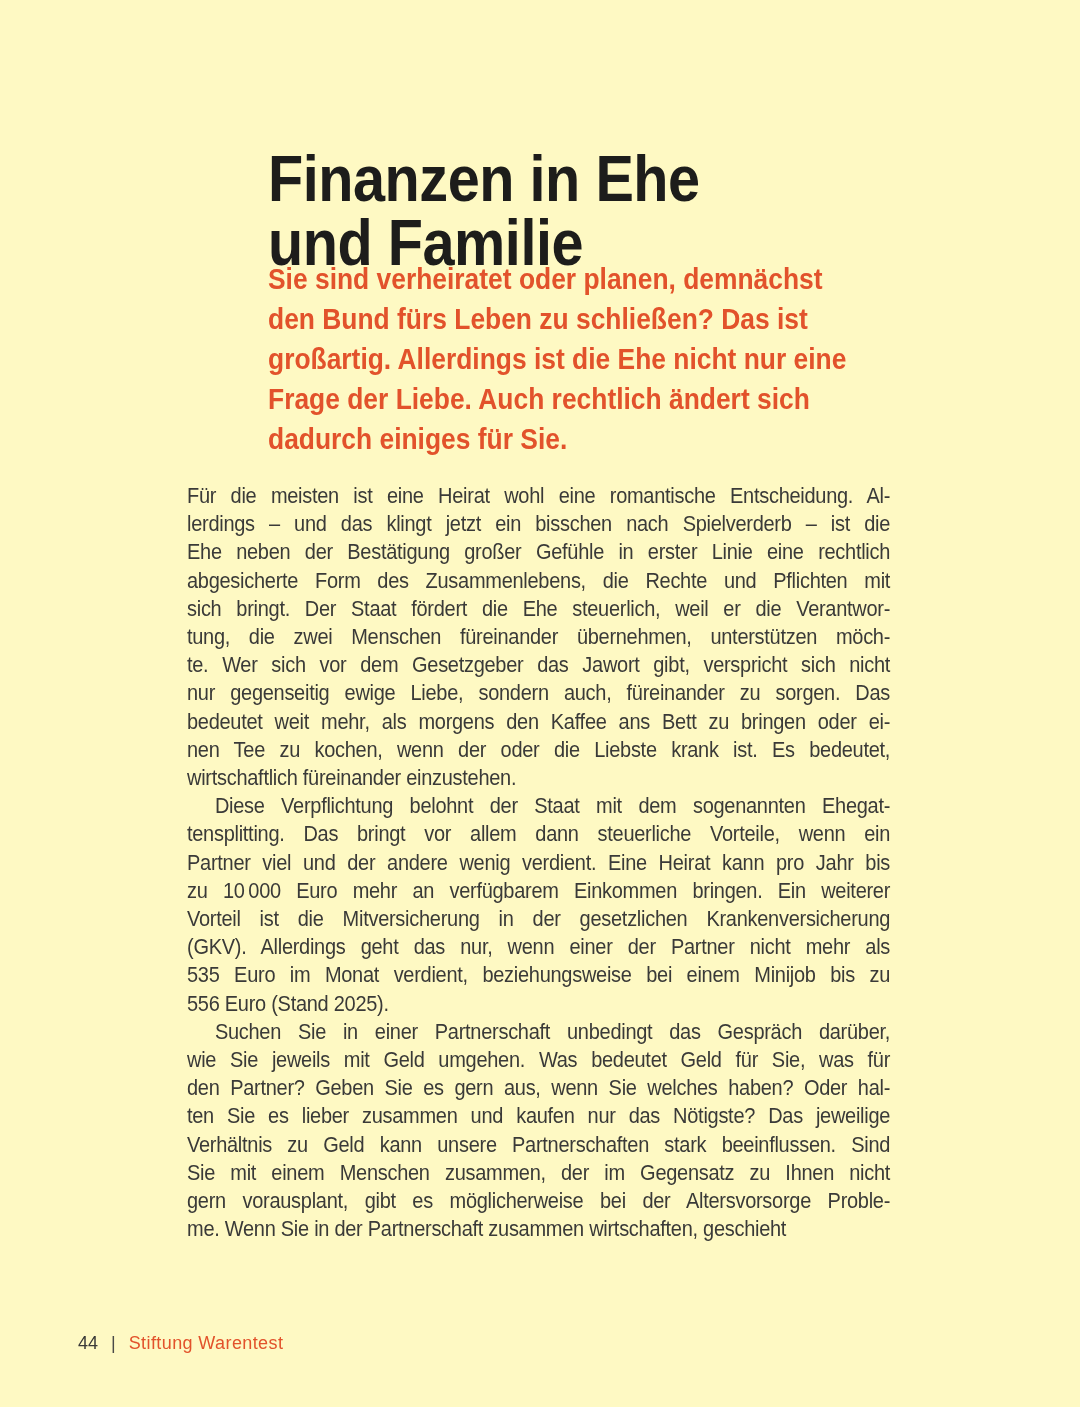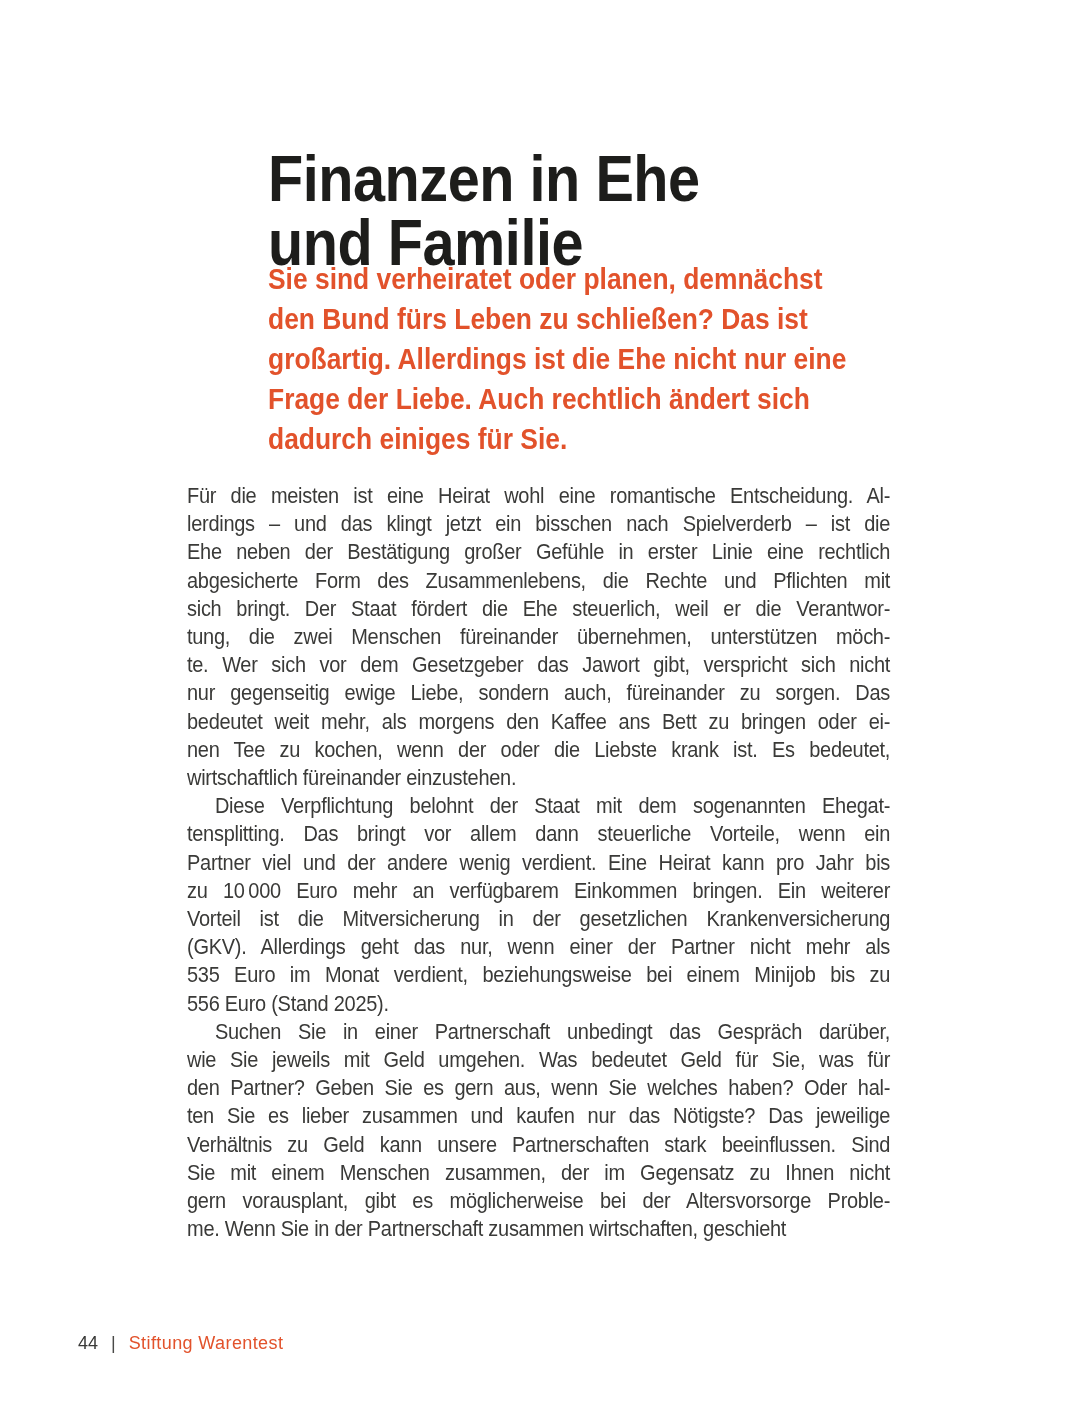--- a/index.html
+++ b/index.html
@@ -1,19 +1,19 @@
 <!DOCTYPE html>
 <html><head>
 <meta charset="utf-8">
 <style>
   html,body{margin:0;padding:0;background:#e9e9e9;}
   .page{
     position:relative;
     width:1080px;height:1407px;
-    background:#ffffff;
+    background:#fef9c3;
     margin:0 auto;
     overflow:hidden;
     font-family:"Liberation Sans", sans-serif;
   }
   .page-title{
     position:absolute;left:268px;top:104px;
     font-size:64px;font-weight:bold;line-height:64px;
     color:#1d1d1b;letter-spacing:-0.5px;
     transform:scaleX(.9);transform-origin:left top;
     white-space:nowrap;

